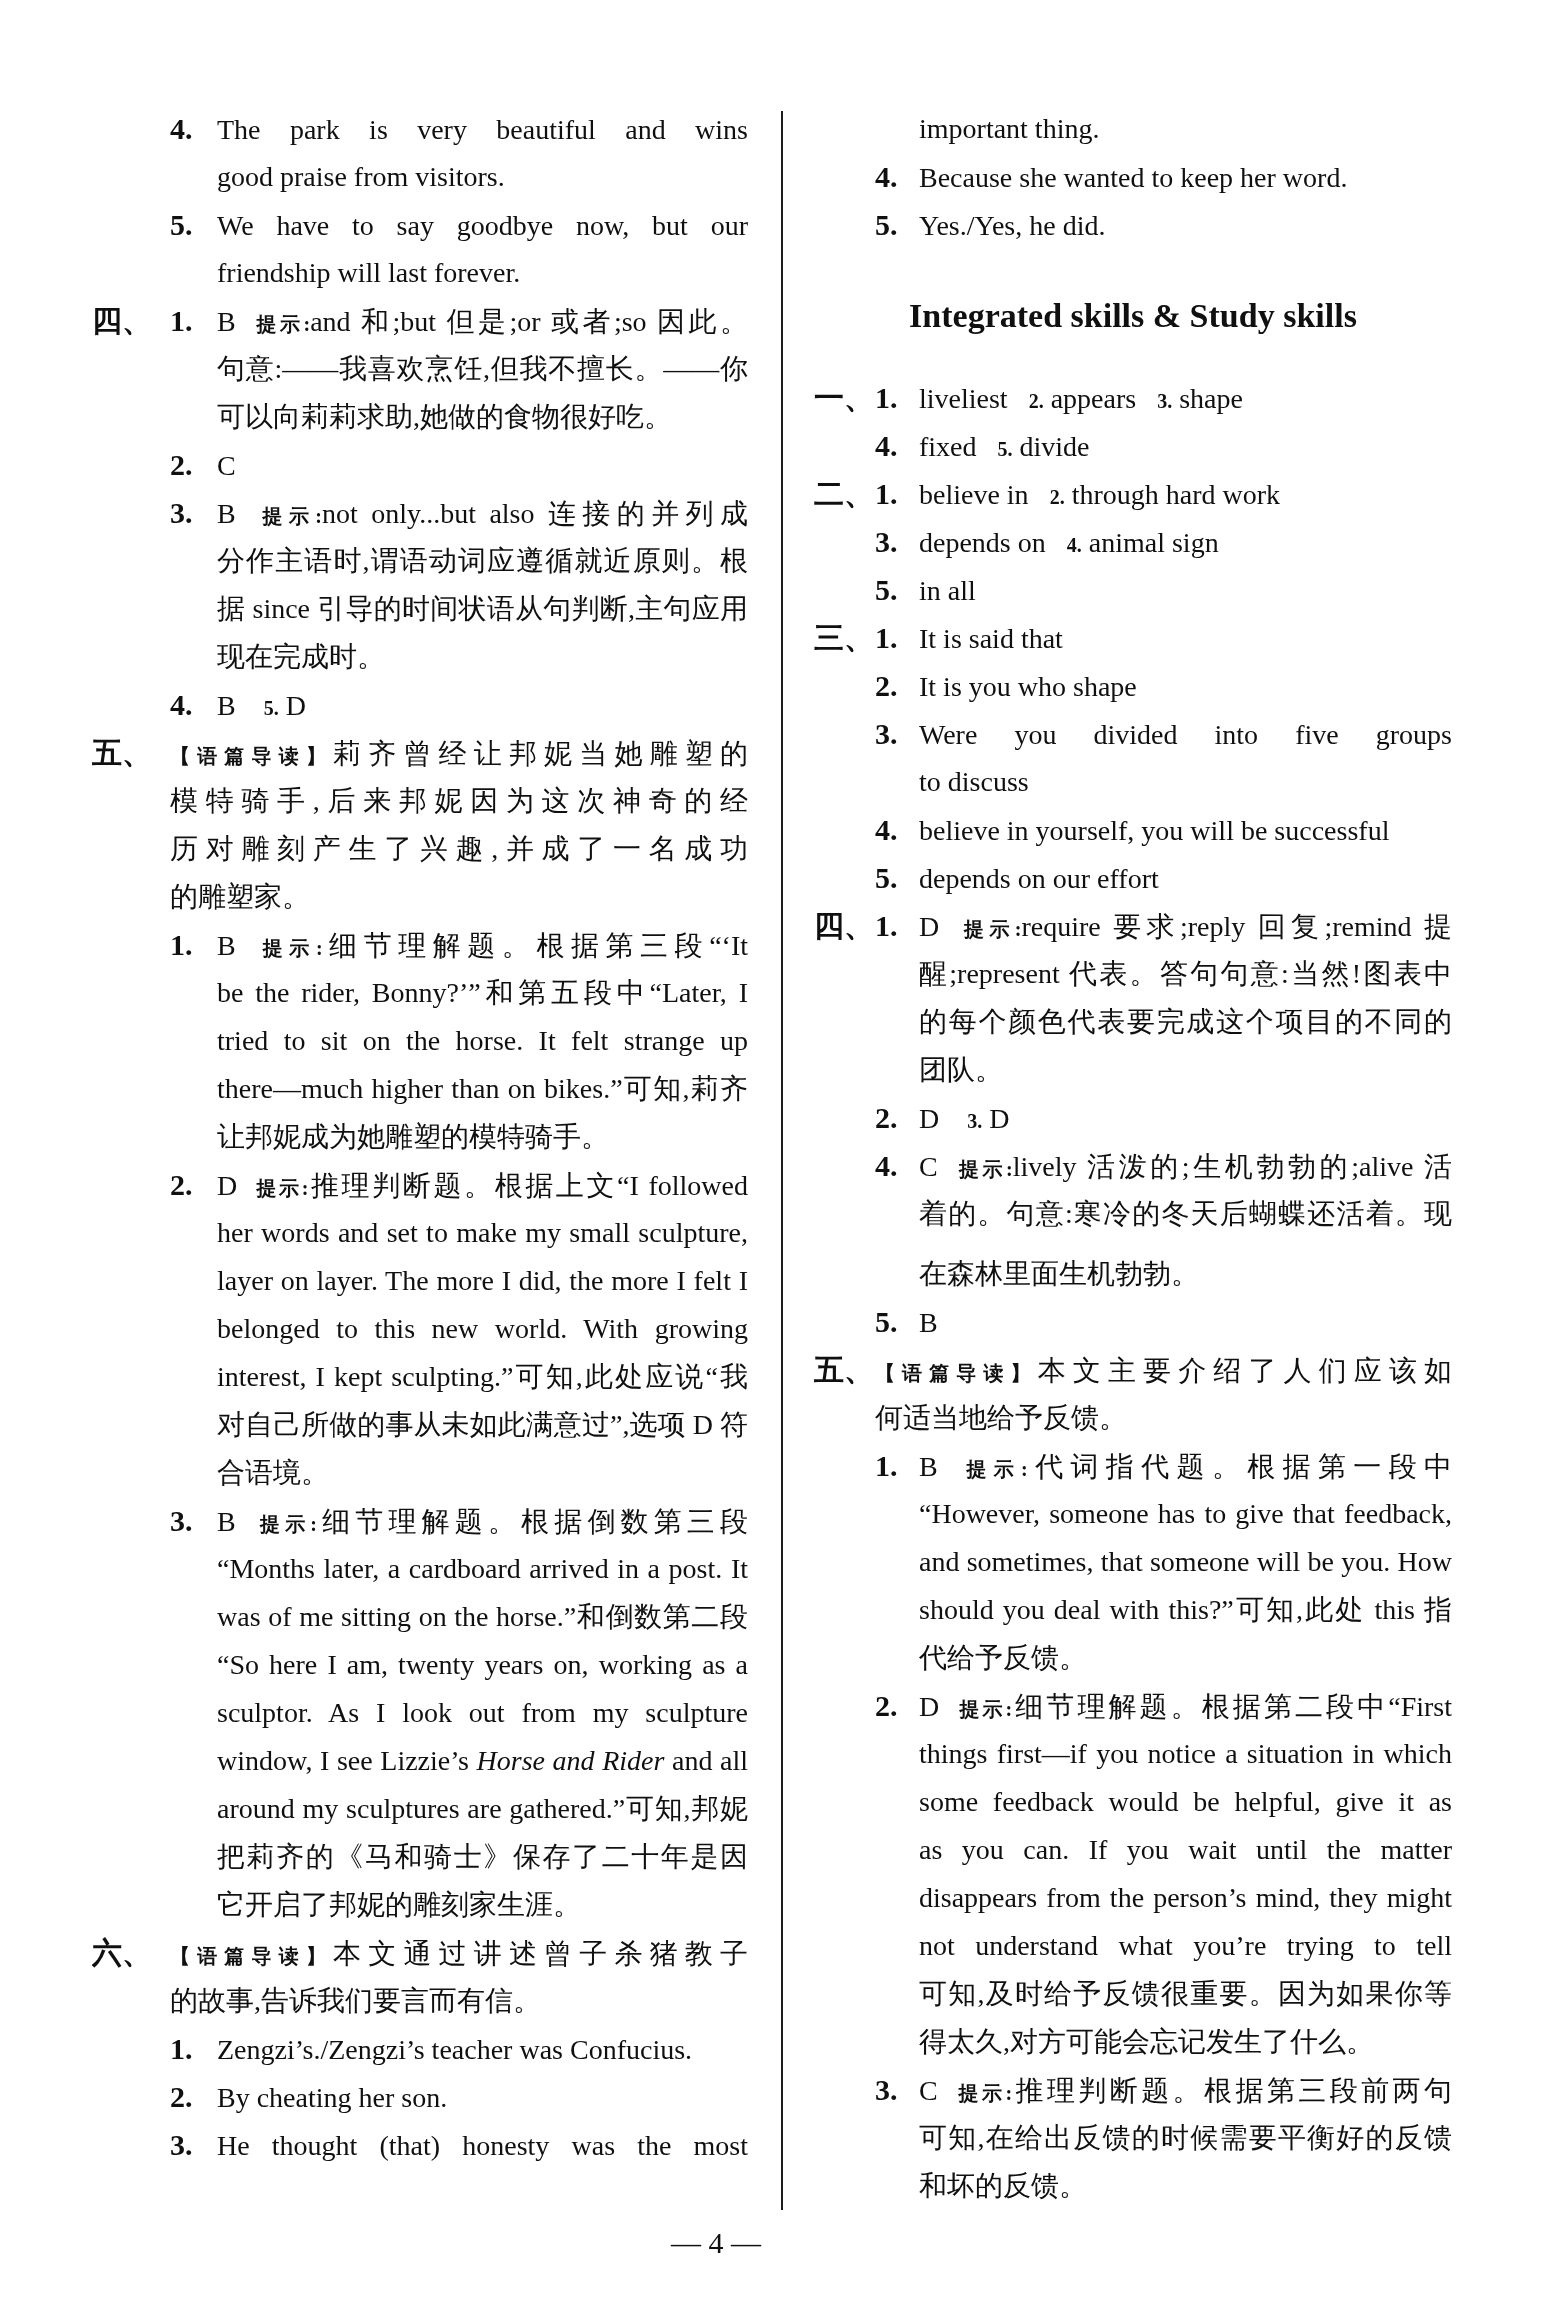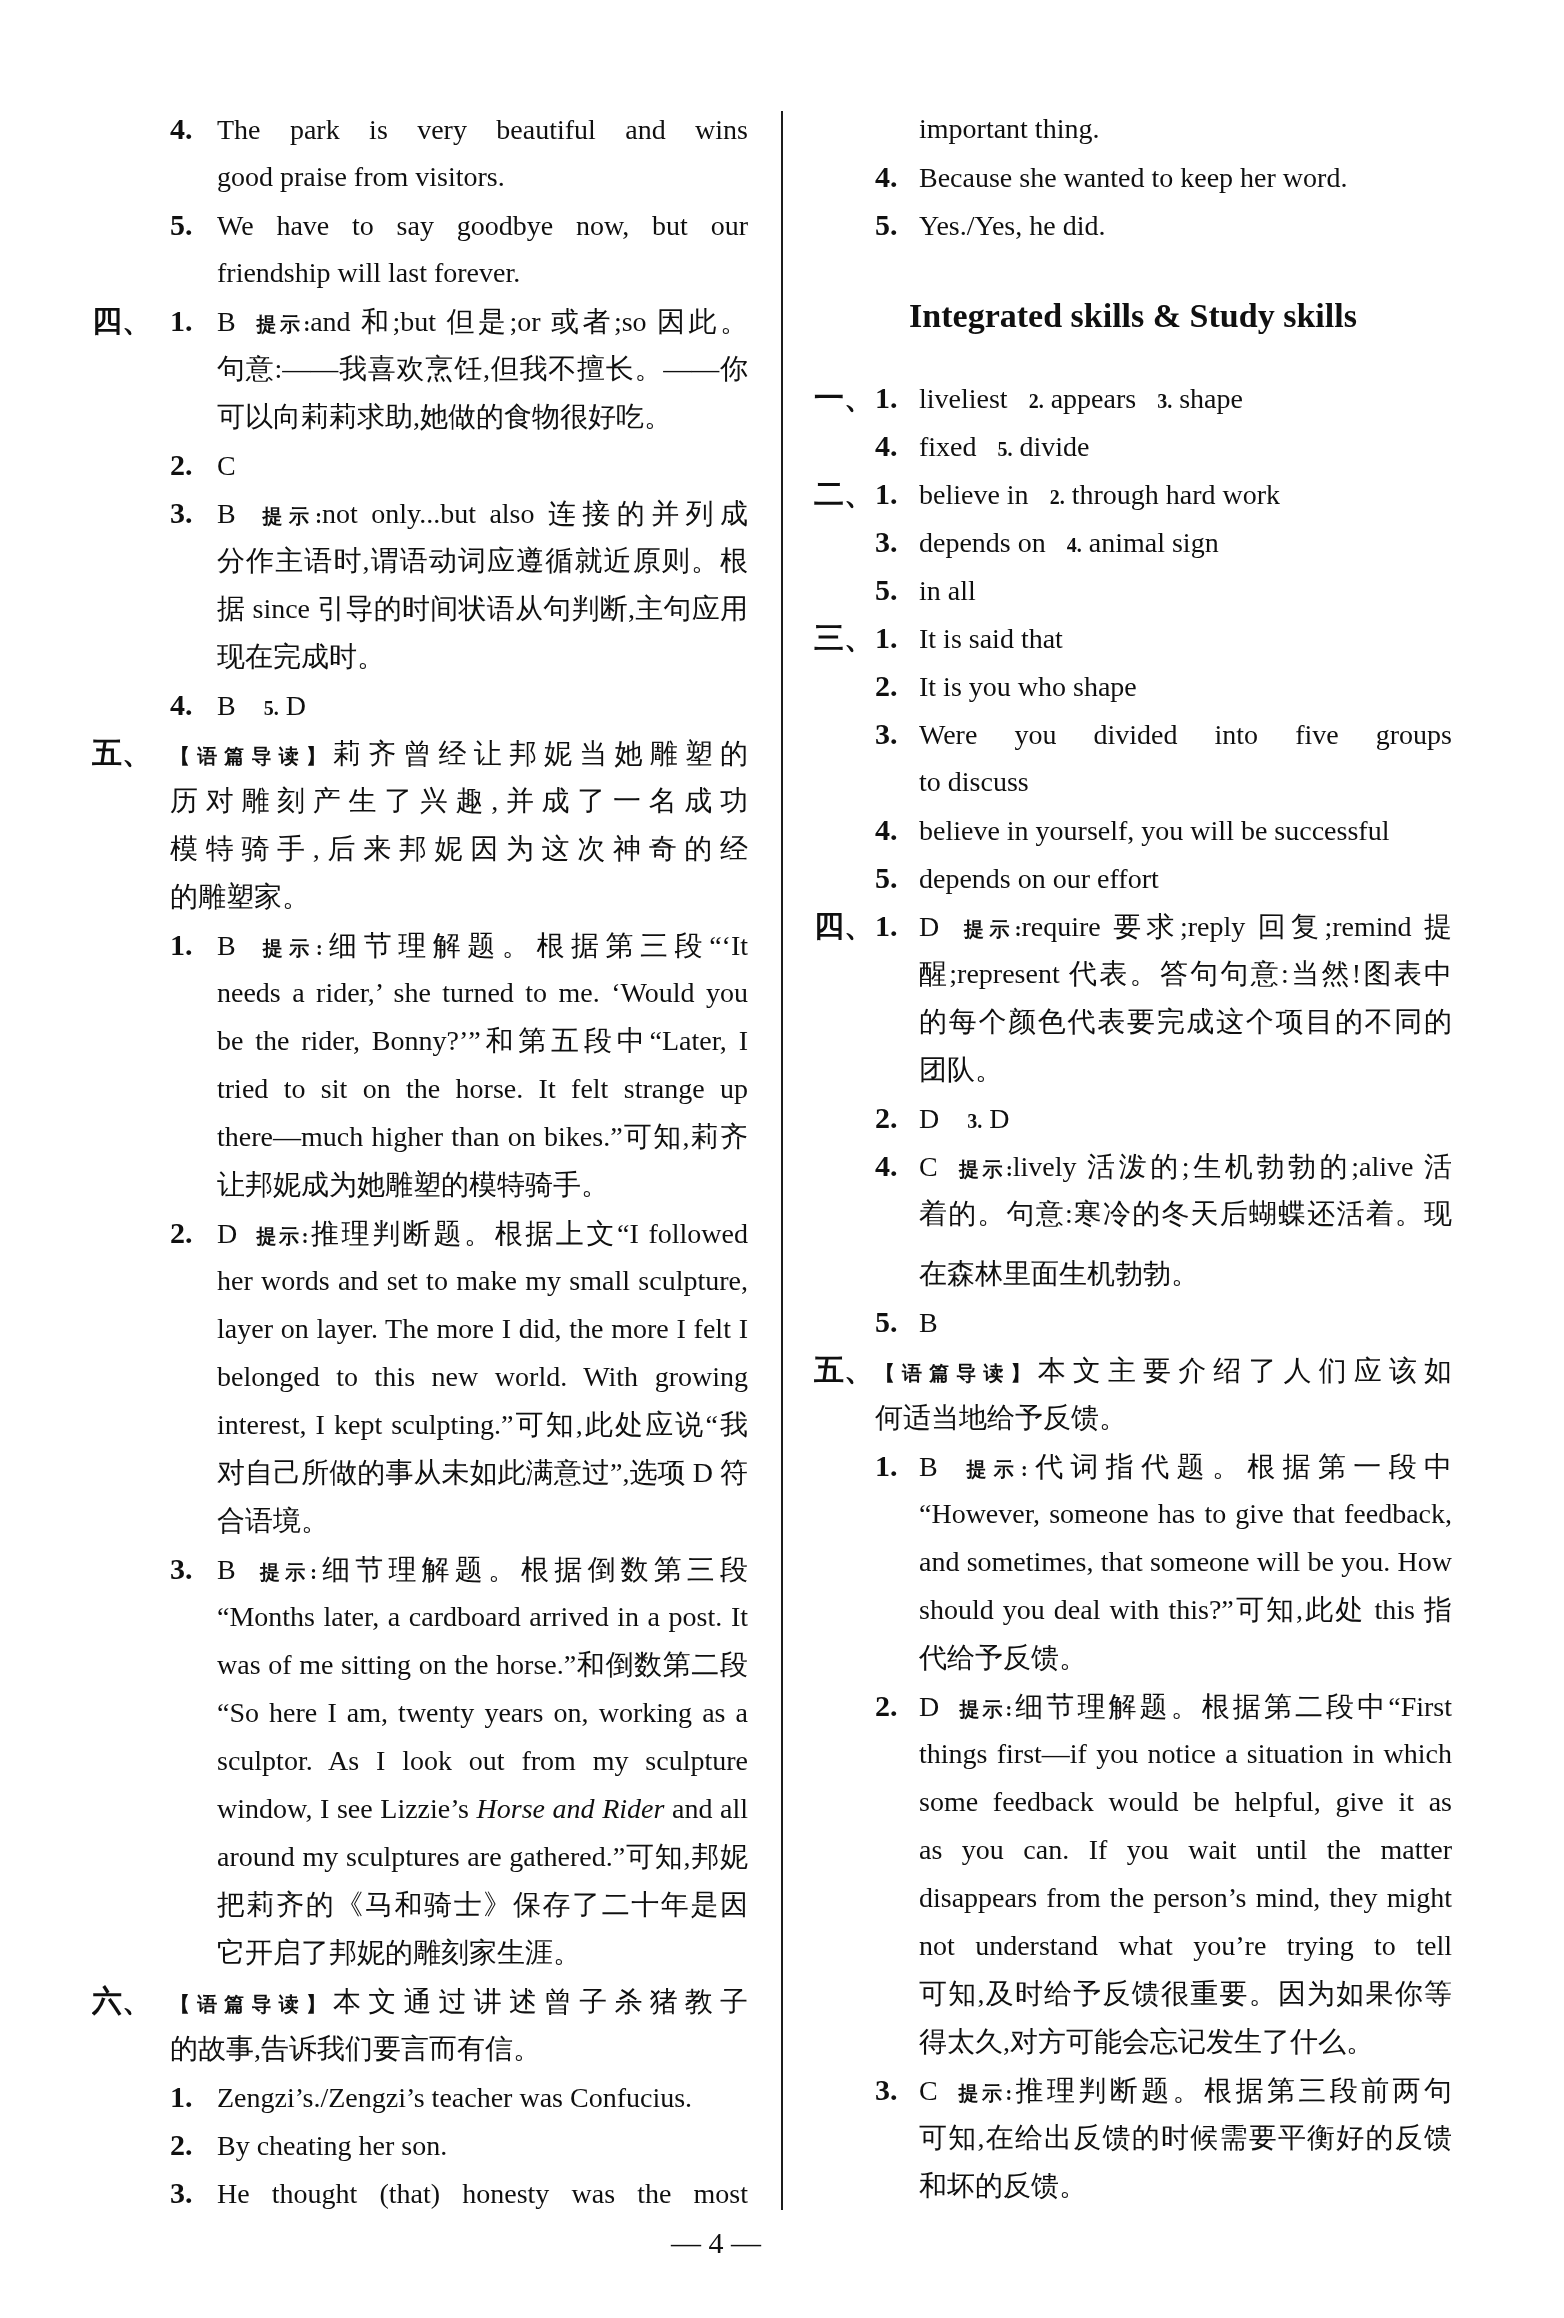--- a/index.html
+++ b/index.html
@@ -49,25 +49,24 @@
       <div class="line"><span class="sec">四、</span><span class="num">1.</span><div class="txt j"><span>B</span><span>  </span><span class="b">提示:</span><span>and 和;but 但是;or 或者;so 因此。</span></div></div>
       <div class="line" style="padding-left: 125px;"><div class="txt j"><span>句意:——我喜欢烹饪,但我不擅长。——你</span></div></div>
       <div class="line" style="padding-left: 125px;"><div class="txt"><span>可以向莉莉求助,她做的食物很好吃。</span></div></div>
       <div class="line" style="padding-left: 78px;"><span class="num">2.</span><div class="txt"><span>C</span></div></div>
       <div class="line" style="padding-left: 78px;"><span class="num">3.</span><div class="txt j"><span>B</span><span>  </span><span class="b">提示:</span><span>not only...but also 连接的并列成</span></div></div>
       <div class="line" style="padding-left: 125px;"><div class="txt j"><span>分作主语时,谓语动词应遵循就近原则。根</span></div></div>
       <div class="line" style="padding-left: 125px;"><div class="txt j"><span>据 since 引导的时间状语从句判断,主句应用</span></div></div>
       <div class="line" style="padding-left: 125px;"><div class="txt"><span>现在完成时。</span></div></div>
       <div class="line" style="padding-left: 78px;"><span class="num">4.</span><div class="txt"><span>B</span><span>    </span><span class="b">5.</span><span> D</span></div></div>
       <div class="line"><span class="sec">五、</span><div class="txt j"><span class="b">【语篇导读】</span><span>莉齐曾经让邦妮当她雕塑的</span></div></div>
+      <div class="line" style="padding-left: 78px;"><div class="txt j"><span>模特骑手,后来邦妮因为这次神奇的经</span></div></div>
       <div class="line" style="padding-left: 78px;"><div class="txt j"><span>历对雕刻产生了兴趣,并成了一名成功</span></div></div>
-      <div class="line" style="padding-left: 78px;"><div class="txt j"><span>模特骑手,后来邦妮因为这次神奇的经</span></div></div>
       <div class="line" style="padding-left: 78px;"><div class="txt"><span>的雕塑家。</span></div></div>
       <div class="line" style="padding-left: 78px;"><span class="num">1.</span><div class="txt j"><span>B</span><span>  </span><span class="b">提示:</span><span>细节理解题。根据第三段“‘It</span></div></div>
-      <div class="line" style="padding-left: 125px;"><div class="txt j"><span>needs a rider,’ she turned to me. ‘Would you</span></div></div>
       <div class="line" style="padding-left: 125px;"><div class="txt j"><span>be the rider, Bonny?’”和第五段中“Later, I</span></div></div>
       <div class="line" style="padding-left: 125px; justify-content: flex-end;"><div class="txt j"><span>tried to sit on the horse. It felt strange up</span></div></div>
       <div class="line" style="padding-left: 125px;"><div class="txt j"><span>there—much higher than on bikes.”可知,莉齐</span></div></div>
       <div class="line" style="padding-left: 125px;"><div class="txt"><span>让邦妮成为她雕塑的模特骑手。</span></div></div>
       <div class="line" style="padding-left: 78px;"><span class="num">2.</span><div class="txt j"><span>D</span><span>  </span><span class="b">提示:</span><span>推理判断题。根据上文“I followed</span></div></div>
       <div class="line" style="padding-left: 125px; align-items: center;"><div class="txt j"><span>her words and set to make my small sculpture,</span></div></div>
       <div class="line" style="padding-left: 125px;"><div class="txt j"><span>layer on layer. The more I did, the more I felt I</span></div></div>
       <div class="line" style="padding-left: 125px;"><div class="txt j"><span>belonged to this new world. With growing</span></div></div>
       <div class="line" style="padding-left: 125px; font-family: Liberation Serif, serif;"><div class="txt j"><span>interest, I kept sculpting.”可知,此处应说“我</span></div></div>
       <div class="line" style="padding-left: 125px;"><div class="txt j"><span>对自己所做的事从未如此满意过”,选项 D 符</span></div></div>

